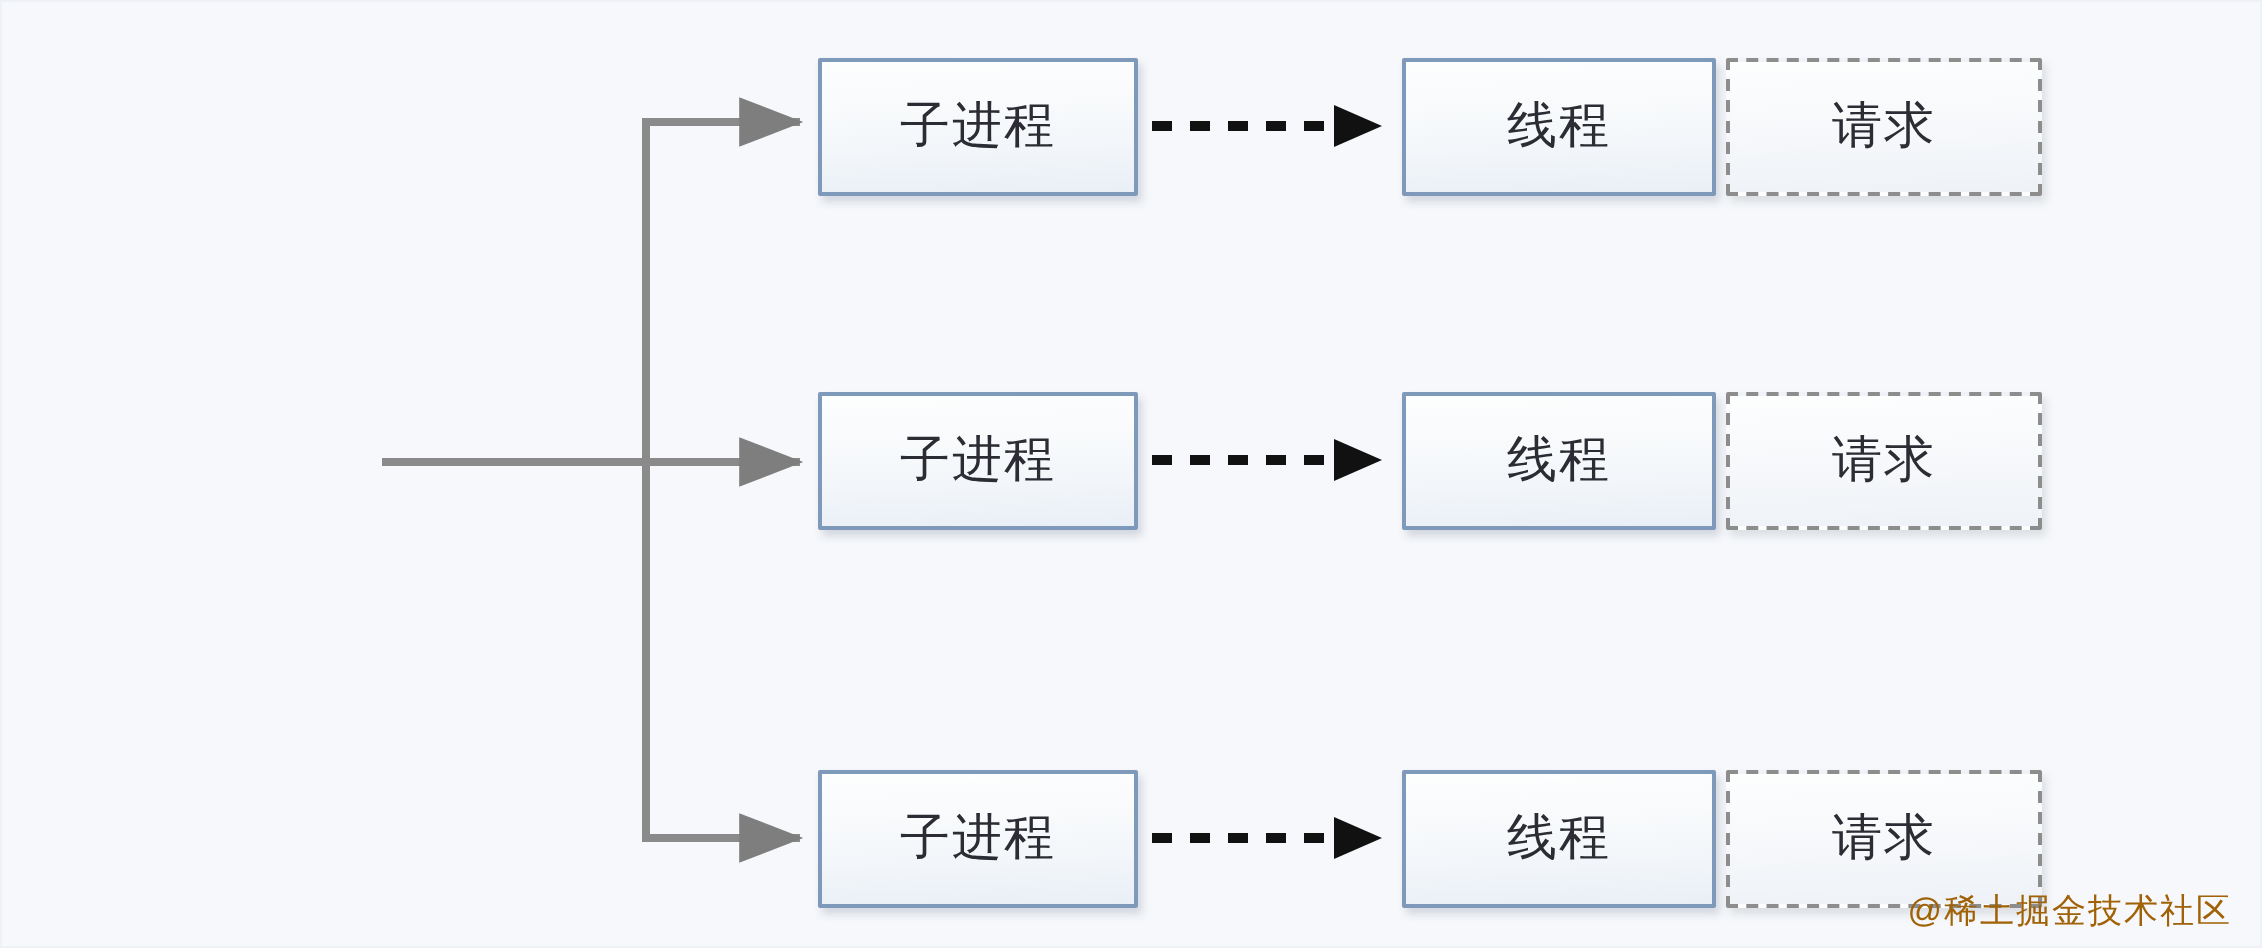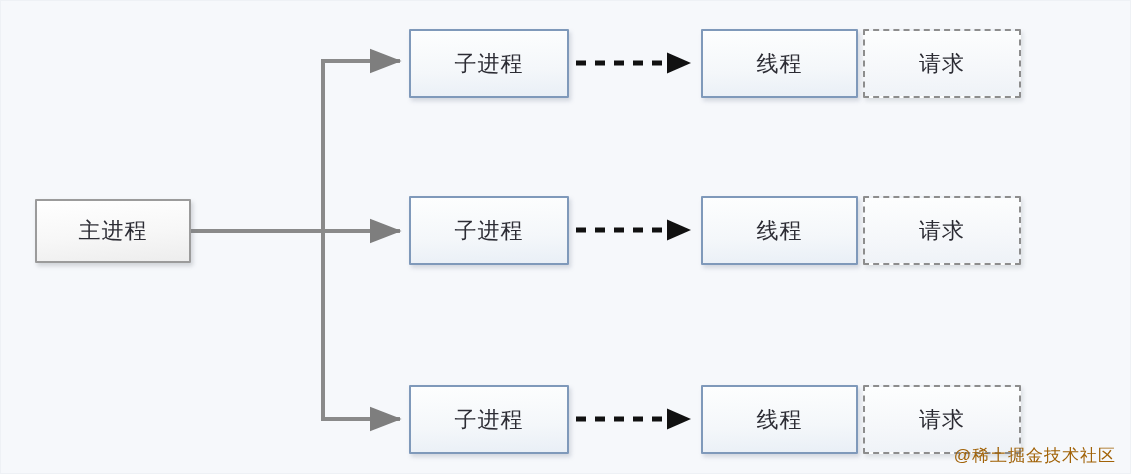--- a/index.html
+++ b/index.html
@@ -24,21 +24,21 @@
     position: absolute;
     display: flex;
     align-items: center;
     justify-content: center;
     box-sizing: border-box;
     text-align: center;
     line-height: 1;
     white-space: nowrap;
   }
   .node-label {
-    font-size: 22px;
+    font-size: 25px;
     color: #2c2c34;
     letter-spacing: 1px;
   }
 
   
   .node-main {
     background: linear-gradient(175deg, #ffffff 0%, #f7f7f7 55%, #ededed 100%);
     border: 2px solid #9b9b9b;
     border-radius: 1px;
     box-shadow: 2px 3px 4px rgba(120,125,135,0.30);
@@ -112,23 +112,20 @@
   </svg>
 
   <svg class="dashed-svg" viewBox="0 0 1131 474" xmlns="http://www.w3.org/2000/svg">
     <g stroke="#111111" stroke-width="5" fill="none" stroke-dasharray="10 9" stroke-linecap="butt">
       <line x1="575" y1="62" x2="688" y2="62" marker-end="url(#arrow-black)"></line>
       <line x1="575" y1="229" x2="688" y2="229" marker-end="url(#arrow-black)"></line>
       <line x1="575" y1="418" x2="688" y2="418" marker-end="url(#arrow-black)"></line>
     </g>
   </svg>
 
-  <div class="node node-main" style="left:34px; top:198px; width:156px; height:64px;">
-    <span class="node-label">主进程</span>
-  </div>
 
   <div class="node node-blue" style="left:408px; top:28px; width:160px; height:69px;">
     <span class="node-label">子进程</span>
   </div>
   <div class="node node-blue" style="left:408px; top:195px; width:160px; height:69px;">
     <span class="node-label">子进程</span>
   </div>
   <div class="node node-blue" style="left:408px; top:384px; width:160px; height:69px;">
     <span class="node-label">子进程</span>
   </div>

